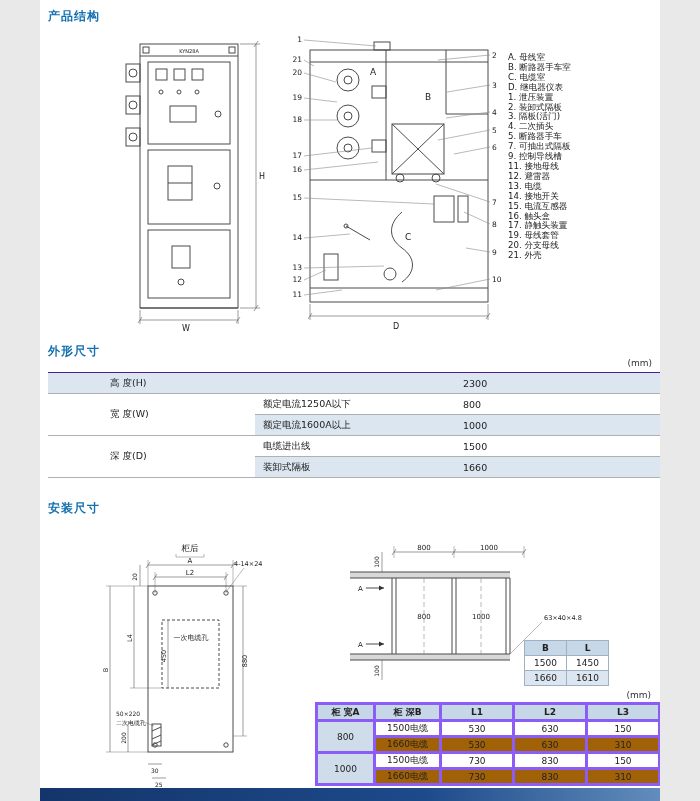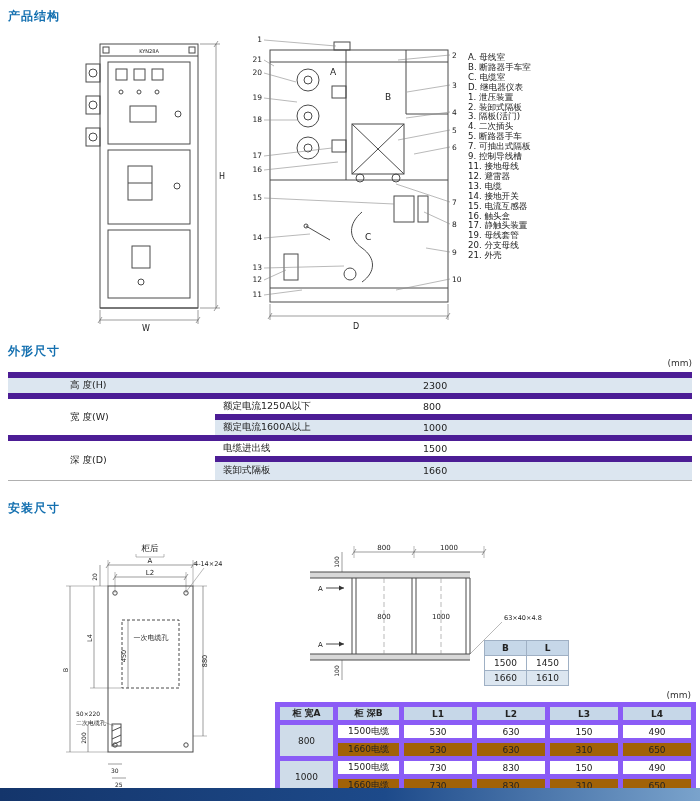--- a/index.html
+++ b/index.html
@@ -1,35 +1,35 @@
 <!DOCTYPE html>
 <html><head>
 <meta charset="utf-8">
 <style>
   * { margin:0; padding:0; box-sizing:border-box; }
   html,body { background:#e9e9e9; }
   body { font-family:"DejaVu Sans","Liberation Sans",sans-serif; }
-  .page { position:relative; width:700px; height:801px; background:#ffffff; margin:0 auto; overflow:hidden;padding-left:48px; }
+  .page { position:relative; width:620px; height:801px; background:#ffffff; margin:0 auto; overflow:hidden;padding-left:48px; }
   .section-title { position:absolute; left:8px; font-size:12px; font-weight:bold; color:#1470b0; letter-spacing:1px; }
   .mm-note { position:absolute; font-size:9px; color:#333; }
   .legend { position:absolute; left:468px; top:53px; width:228px; font-size:8.6px; line-height:9.9px; color:#1a1a1a; }
   .legend div { white-space:nowrap; }
   svg.dwg { position:absolute; overflow:visible; }
   .ln   { stroke:#4b4b4b; stroke-width:1;   fill:none; }
   .thin { stroke:#8a8a8a; stroke-width:0.6; fill:none; }
   .dim  { stroke:#5a5a5a; stroke-width:0.6; fill:none; }
   svg text { fill:#1a1a1a; stroke:none; font-family:"DejaVu Sans","Liberation Sans",sans-serif; }
   table { position:absolute; border-collapse:collapse; table-layout:fixed; }
   .outline-table { left:8px; top:372px; width:684px; font-size:9.5px; color:#222; }
-  .outline-table td { height:21px; border-top:6px solid #4c1d95; border-bottom:1px solid #b0b0b0; padding:0; }
+  .outline-table td { height:21px; border-top:1px solid #4c1d95; border-bottom:1px solid #b0b0b0; padding:0; }
   .outline-table td.c1 { padding-left:62px; }
   .outline-table td.c2, .outline-table td.c3 { padding-left:8px; }
   .shade { background:#dce6f0; }
   .main-table { left:275px; top:702px; width:416px; font-size:9px; color:#222; text-align:center; }
-  .main-table th, .main-table td { border:5px solid #8b5cf6; height:16px; }
+  .main-table th, .main-table td { border:3px solid #8b5cf6; height:16px; }
   .main-table th { background:#c6d7e8; font-weight:bold; height:17px; }
   .main-table td.acol { background:#cfdce9; }
   .main-table tr.alt td { background:#a16207; }
   .bl-table { left:484px; top:640px; font-size:9px; color:#222; text-align:center; }
   .bl-table th, .bl-table td { border:1px solid #9fb0c4; width:42px; height:15px; }
   .bl-table th { background:#c6d7e8; }
   .bl-table tr.alt td { background:#dce6f0; }
   .footer-bar { position:absolute; left:0; bottom:0; width:700px; height:13px;
     background:linear-gradient(90deg,#14356b 0%,#1d4a8a 55%,#7aa3cc 100%); }
 </style>

